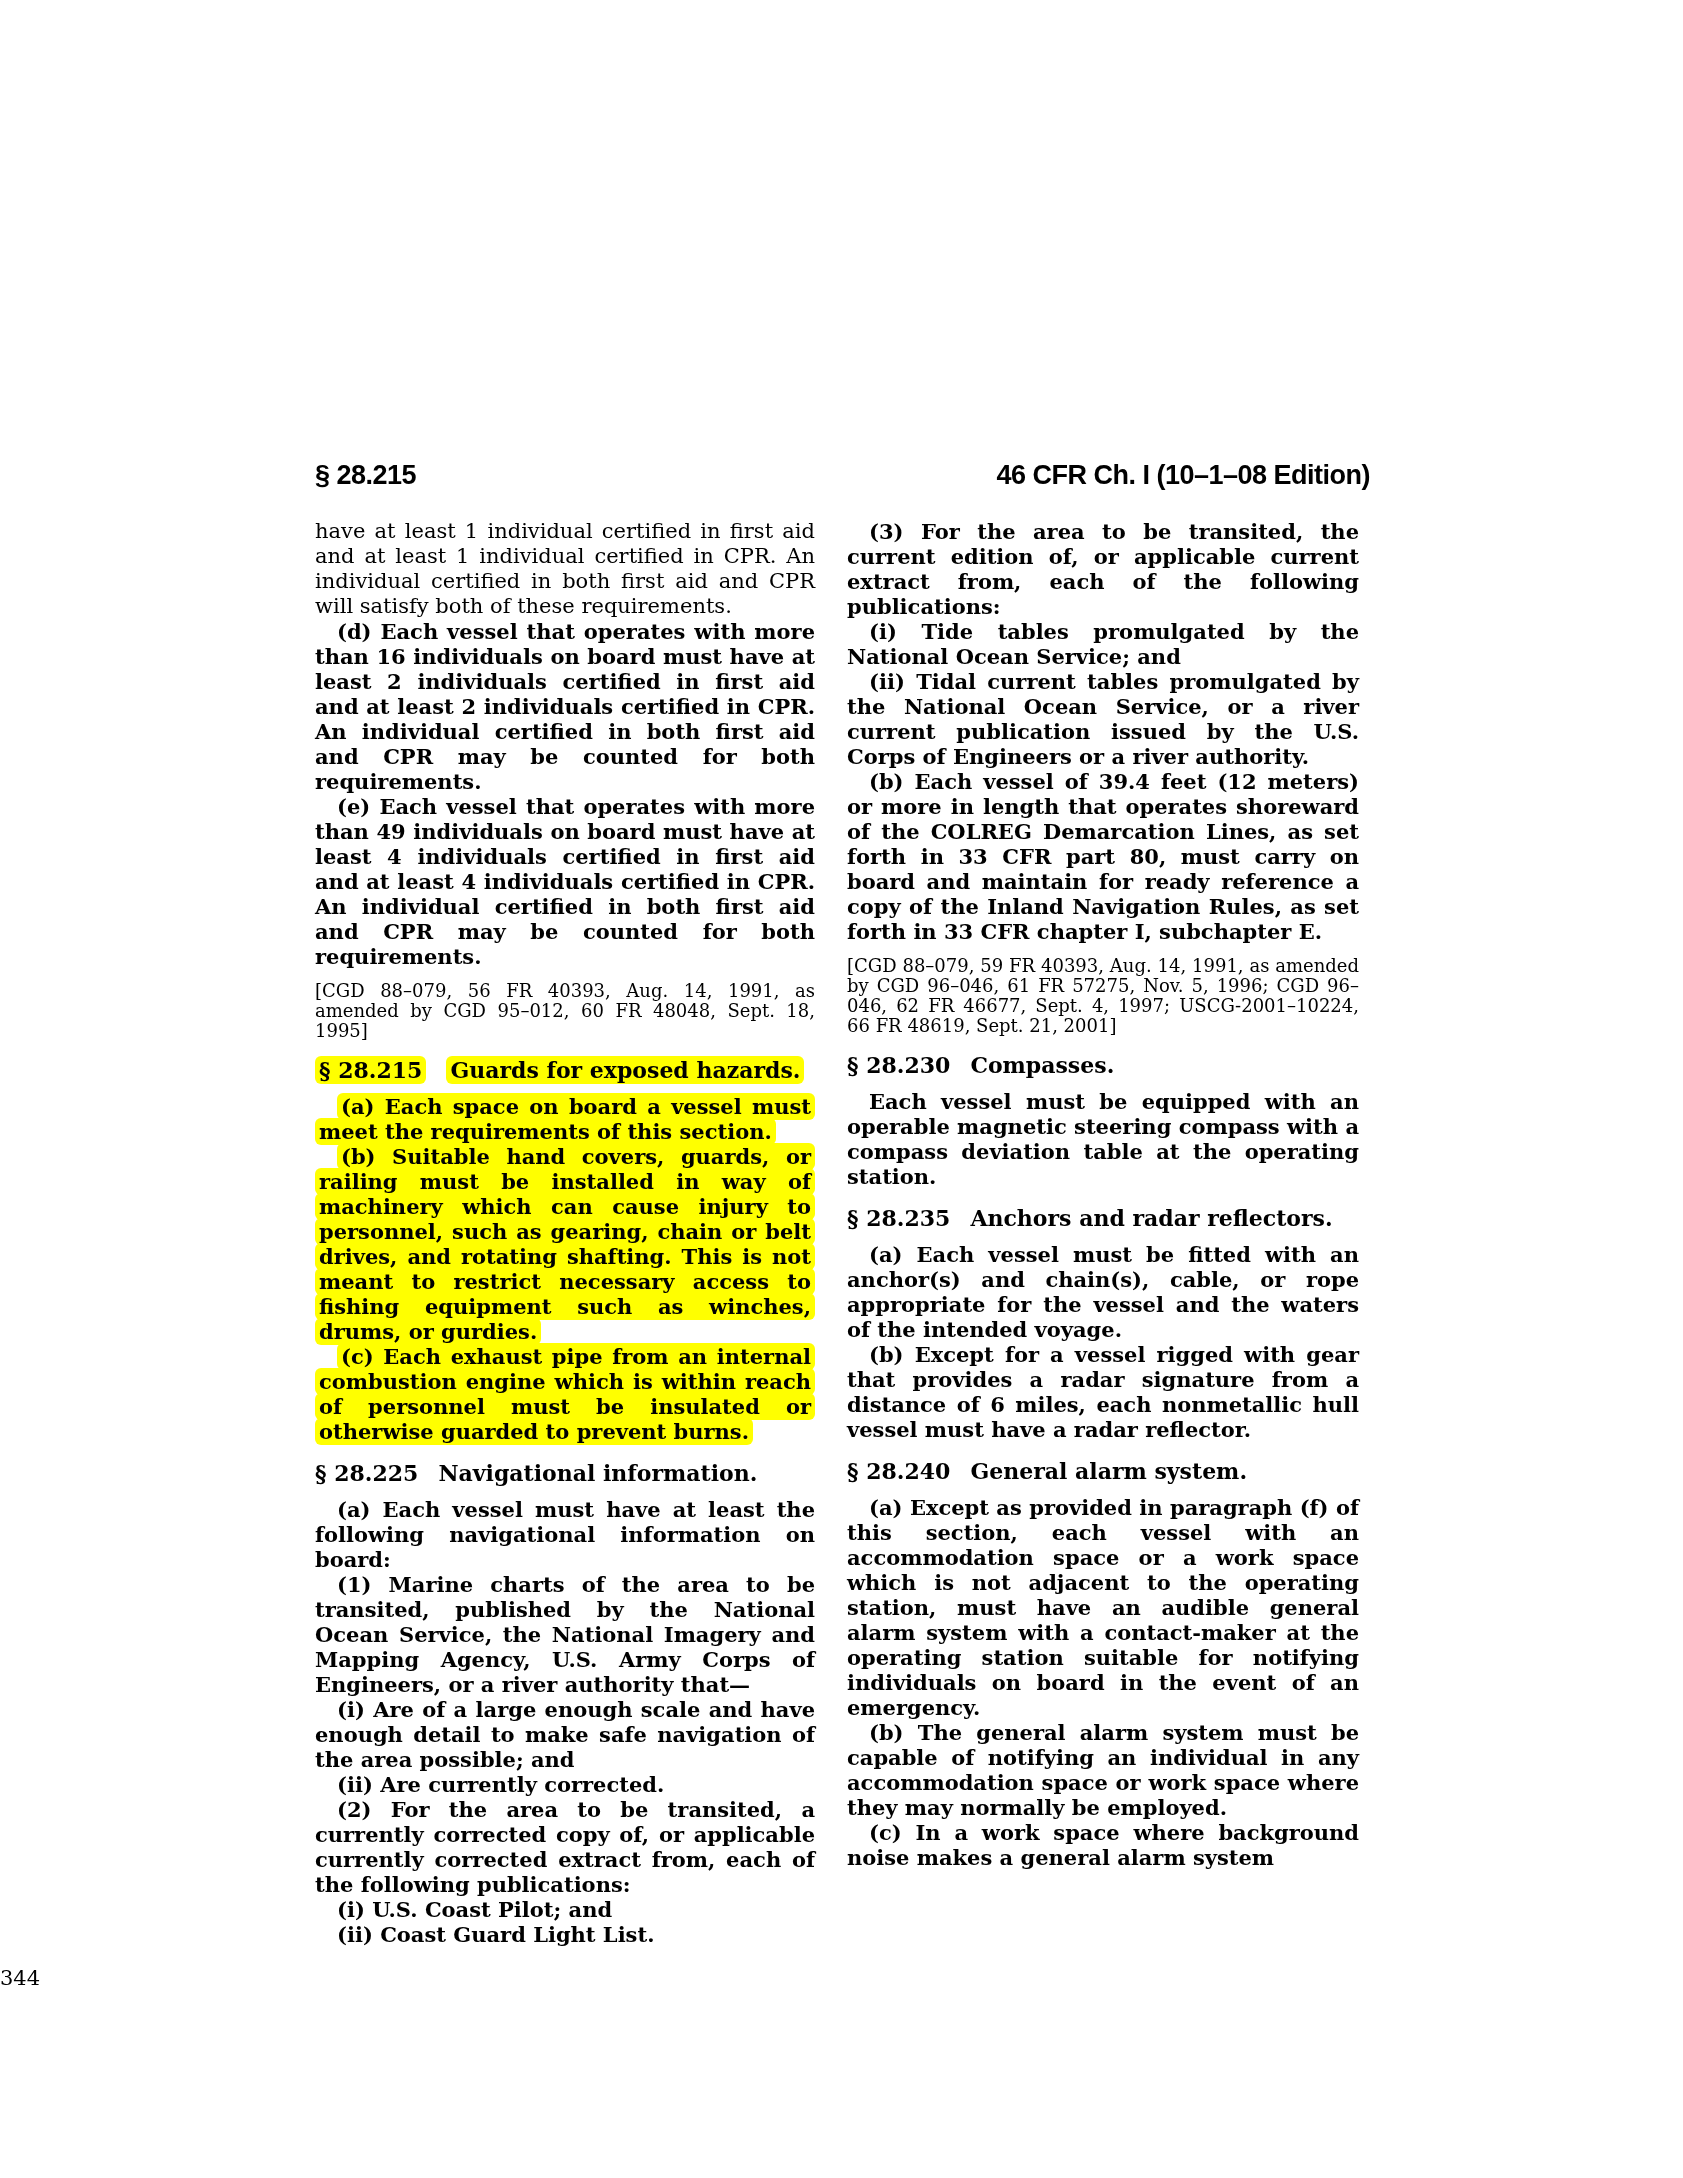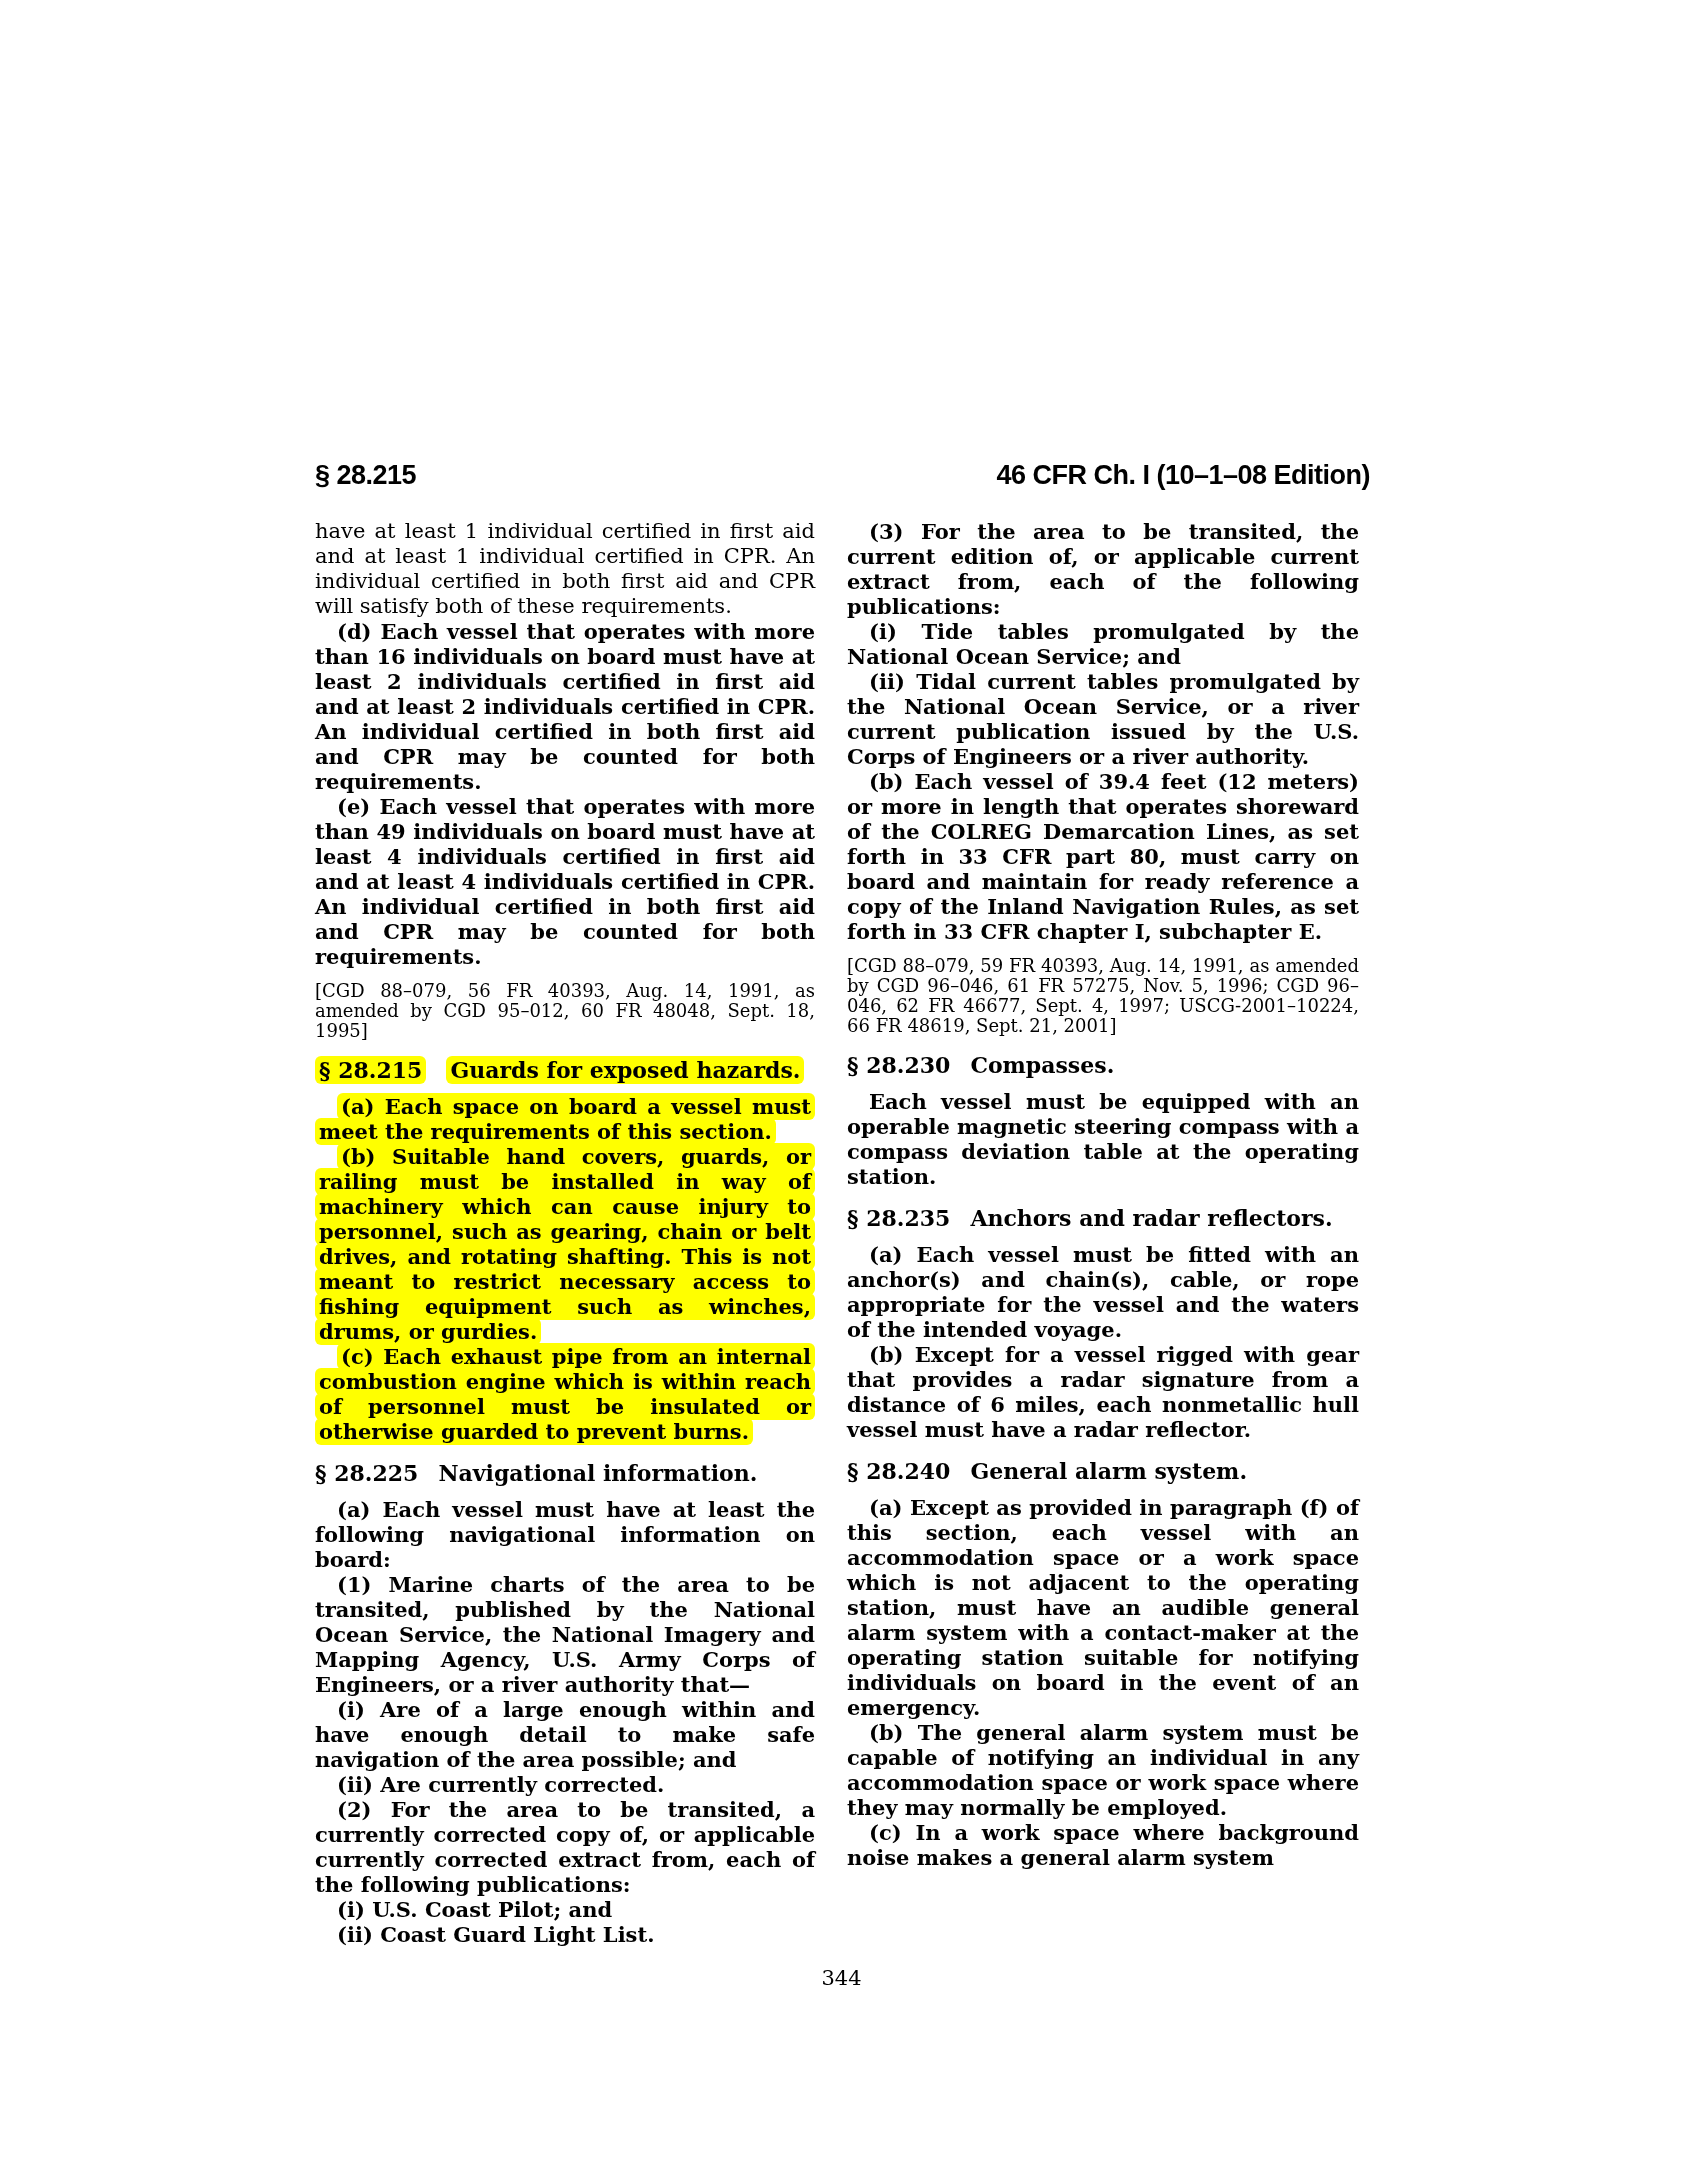--- a/index.html
+++ b/index.html
@@ -38,21 +38,21 @@
   .col h3 .num { margin-right:20px; }
   .hl {
     background:#ffff00;
     padding:1px 4px;
     border-radius:6px;
     box-decoration-break:clone;
     -webkit-box-decoration-break:clone;
   }
   .page-number {
     position:absolute; left:0; top:1966px; width:1683px;
-    text-align:center; font-size:21px;
+    font-size:21px;
   }
 </style>
 </head>
 <body>
 
 <div class="sheet">
   <div class="page-header">
     <span>§ 28.215</span>
     <span>46 CFR Ch. I (10–1–08 Edition)</span>
   </div>
@@ -62,21 +62,21 @@
         <p class=" indent">(d) Each vessel that operates with more than 16 individuals on board must have at least 2 individuals certified in first aid and at least 2 individuals certified in CPR. An individual certified in both first aid and CPR may be counted for both requirements.</p>
         <p class=" indent">(e) Each vessel that operates with more than 49 individuals on board must have at least 4 individuals certified in first aid and at least 4 individuals certified in CPR. An individual certified in both first aid and CPR may be counted for both requirements.</p>
         <p class="citation">[CGD 88–079, 56 FR 40393, Aug. 14, 1991, as amended by CGD 95–012, 60 FR 48048, Sept. 18, 1995]</p>
         <h3><span class="num hl">§ 28.215</span><span class="hl">Guards for exposed hazards.</span></h3>
         <p class=" indent"><span class="hl">(a) Each space on board a vessel must meet the requirements of this section.</span></p>
         <p class=" indent"><span class="hl">(b) Suitable hand covers, guards, or railing must be installed in way of machinery which can cause injury to personnel, such as gearing, chain or belt drives, and rotating shafting. This is not meant to restrict necessary access to fishing equipment such as winches, drums, or gurdies.</span></p>
         <p class=" indent"><span class="hl">(c) Each exhaust pipe from an internal combustion engine which is within reach of personnel must be insulated or otherwise guarded to prevent burns.</span></p>
         <h3><span class="num">§ 28.225</span><span class="">Navigational information.</span></h3>
         <p class=" indent">(a) Each vessel must have at least the following navigational information on board:</p>
         <p class=" indent">(1) Marine charts of the area to be transited, published by the National Ocean Service, the National Imagery and Mapping Agency, U.S. Army Corps of Engineers, or a river authority that—</p>
-        <p class=" indent">(i) Are of a large enough within and have enough detail to make safe navigation of the area possible; and</p>
+        <p class=" indent">(i) Are of a large enough scale and have enough detail to make safe navigation of the area possible; and</p>
         <p class=" indent">(ii) Are currently corrected.</p>
         <p class=" indent">(2) For the area to be transited, a currently corrected copy of, or applicable currently corrected extract from, each of the following publications:</p>
         <p class=" indent">(i) U.S. Coast Pilot; and</p>
         <p class=" indent">(ii) Coast Guard Light List.</p>
       </div>
     <div class="col col-right">
         <p class=" indent">(3) For the area to be transited, the current edition of, or applicable current extract from, each of the following publications:</p>
         <p class=" indent">(i) Tide tables promulgated by the National Ocean Service; and</p>
         <p class=" indent">(ii) Tidal current tables promulgated by the National Ocean Service, or a river current publication issued by the U.S. Corps of Engineers or a river authority.</p>
         <p class=" indent">(b) Each vessel of 39.4 feet (12 meters) or more in length that operates shoreward of the COLREG Demarcation Lines, as set forth in 33 CFR part 80, must carry on board and maintain for ready reference a copy of the Inland Navigation Rules, as set forth in 33 CFR chapter I, subchapter E.</p>

